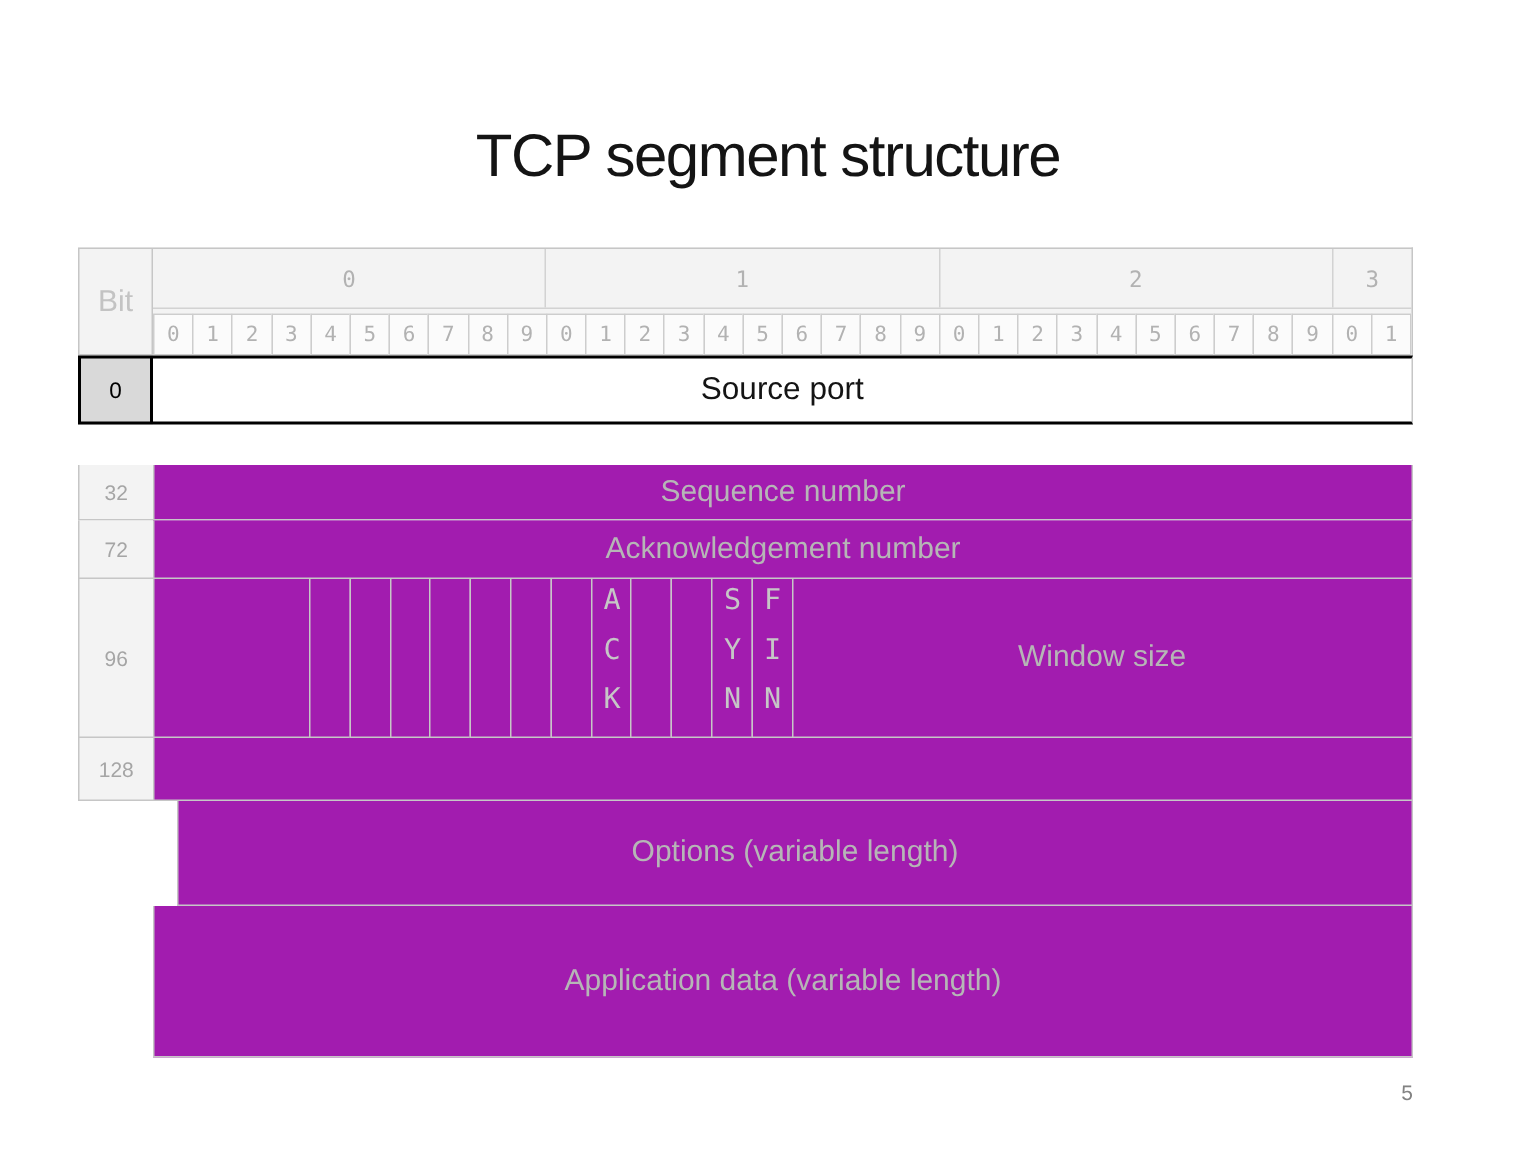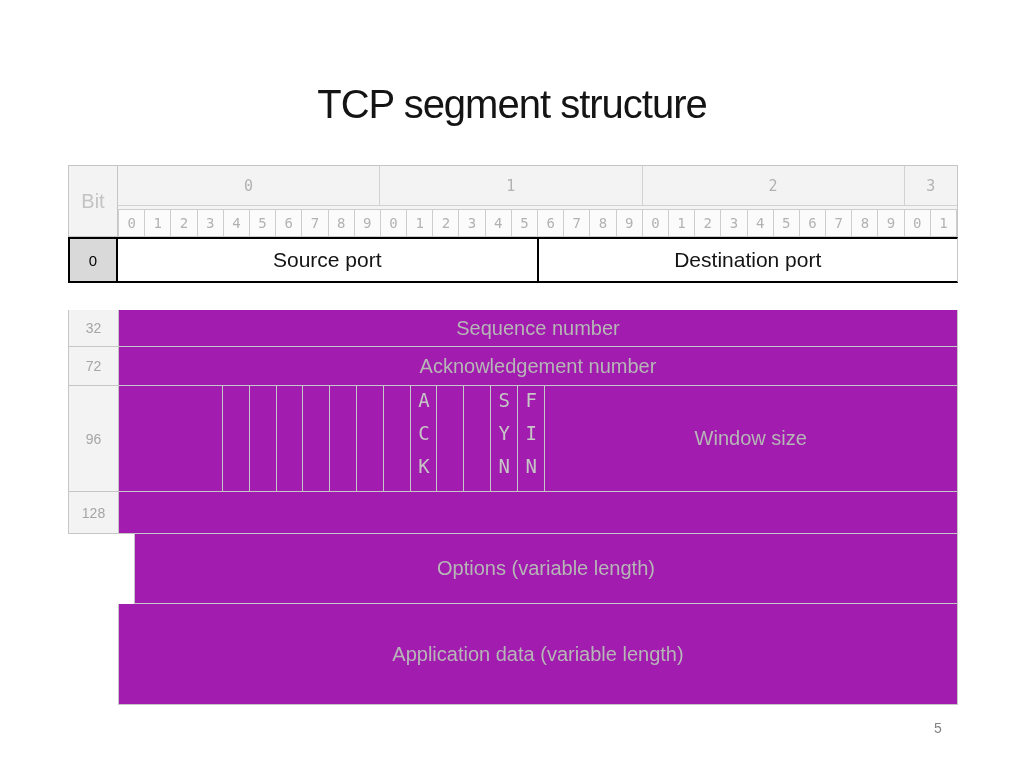--- a/index.html
+++ b/index.html
@@ -5,21 +5,21 @@
   html,body{margin:0;padding:0;}
   body{
     width:1024px;height:768px;background:#ffffff;position:relative;overflow:hidden;
     font-family:"Liberation Sans",sans-serif;
   }
   .slide-title{
     position:absolute;top:76px;left:0;width:1024px;text-align:center;
     font-size:40px;line-height:56px;color:#141414;letter-spacing:-1px;
   }
   
-  .tcp{position:absolute;left:68px;top:165px;width:890px;}
+  .tcp{position:absolute;left:52px;top:165px;width:890px;}
   .tcp, .tcp *{box-sizing:border-box;}
   .row{display:flex;width:100%;}
   
   .hdr{height:72px;}
   .corner{
     width:50px;flex:0 0 50px;background:#f3f3f3;
     border:1px solid #c6c6c6;
     display:flex;align-items:center;justify-content:center;
     color:#c3c3c3;font-size:20px;
   }
@@ -123,21 +123,20 @@
           <div class="bitcell">9</div>
           <div class="bitcell">0</div>
           <div class="bitcell">1</div>
         </div>
     </div>
   </div>
 
   <div class="row r0">
     <div class="off off-active">0</div>
     <div class="cell cell-hi w16">Source port</div>
-    <div class="cell cell-hi w16">Destination port</div>
   </div>
 
   <div class="row r32">
     <div class="off">32</div>
     <div class="cell w32">Sequence number</div>
   </div>
 
   <div class="row r64">
     <div class="off">72</div>
     <div class="cell w32">Acknowledgement number</div>

